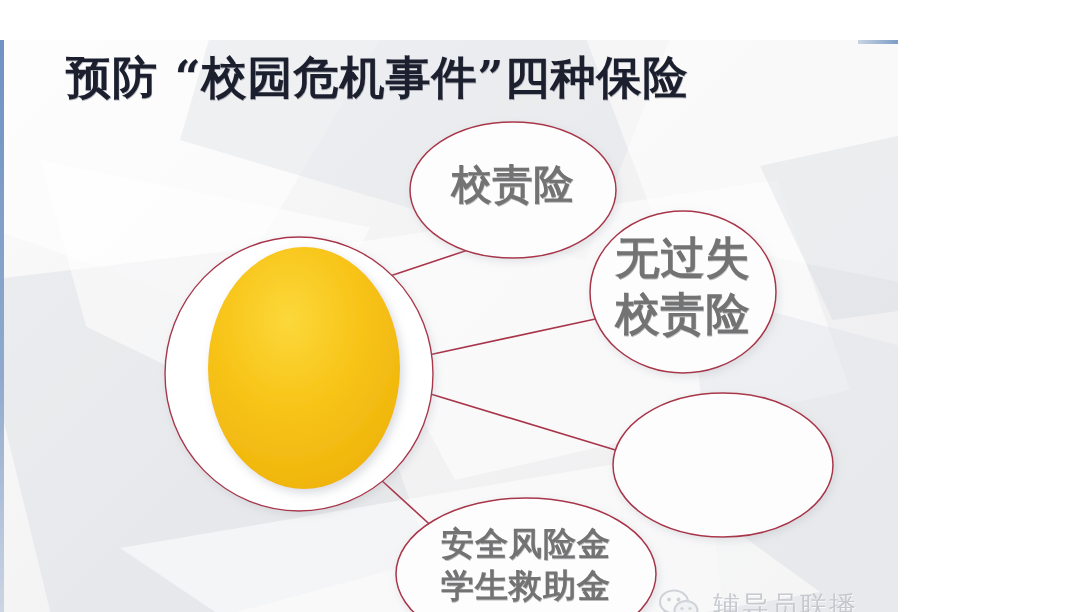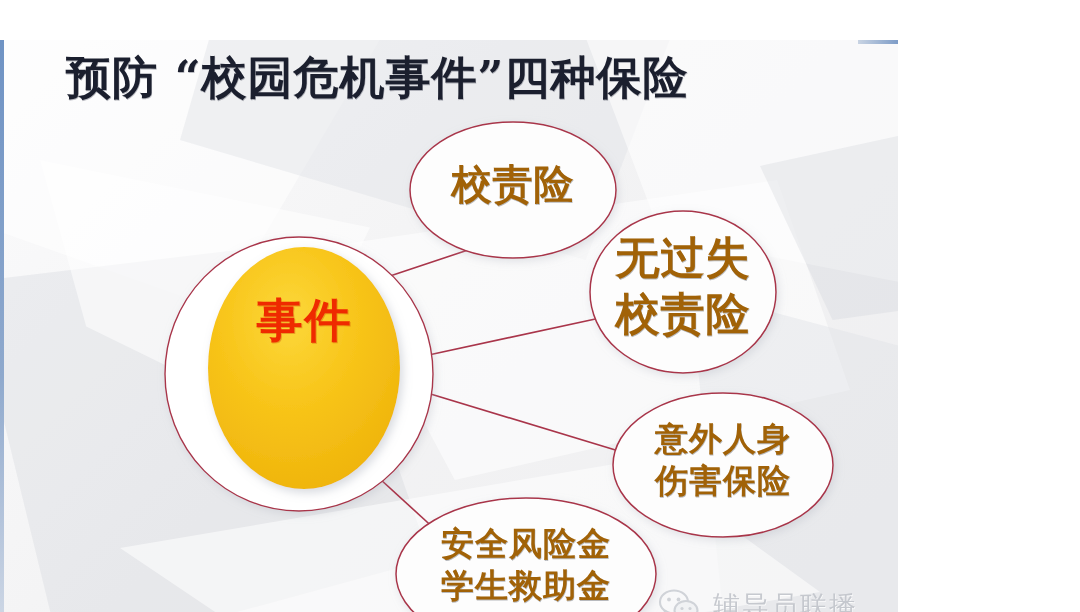--- a/index.html
+++ b/index.html
@@ -88,21 +88,21 @@
     left: 0; top: 0;
     width: 1080px; height: 612px;
   }
 
   
   .node-label {
     position: absolute;
     text-align: center;
     font-family: "DejaVu Serif", "Liberation Serif", serif;
     font-weight: 700;
-    color: #a16207;
+    color: #737373;
     line-height: 1.28;
     white-space: nowrap;
     letter-spacing: 1px;
     text-shadow: 0.6px 0.6px 0 rgba(80,84,96,0.40);
     pointer-events: none;
   }
   #label-0 { left: 410px; top: 118px; width: 206px; font-size: 40px; }
   #label-1 { left: 590px; top: 190px; width: 186px; font-size: 44px; }
   #label-2 { left: 613px; top: 378px; width: 220px; font-size: 33px; }
   #label-3 { left: 396px; top: 483px; width: 260px; font-size: 33px; }
@@ -192,33 +192,28 @@
 
     <g>
       <ellipse cx="513" cy="150" rx="103" ry="68" fill="#fdfdfd" stroke="#a9354a" stroke-width="1.5" filter="url(#ringShadow)"></ellipse>
       <ellipse cx="683" cy="252" rx="93" ry="81" fill="#fdfdfd" stroke="#a9354a" stroke-width="1.5" filter="url(#ringShadow)"></ellipse>
       <ellipse cx="723" cy="425" rx="110" ry="72" fill="#fdfdfd" stroke="#a9354a" stroke-width="1.5" filter="url(#ringShadow)"></ellipse>
       <ellipse cx="526" cy="534" rx="130" ry="76" fill="#fdfdfd" stroke="#a9354a" stroke-width="1.5" filter="url(#ringShadow)"></ellipse>
     </g>
   </svg>
 
   <div class="center-label">
-    <div>事件</div>
   </div>
 
   <div class="node-label" id="label-0">
     <div>校责险</div>
   </div>
   <div class="node-label" id="label-1">
     <div>无过失</div>
     <div>校责险</div>
-  </div>
-  <div class="node-label" id="label-2">
-    <div>意外人身</div>
-    <div>伤害保险</div>
   </div>
   <div class="node-label" id="label-3">
     <div>安全风险金</div>
     <div>学生救助金</div>
   </div>
 
   <div class="watermark">
     <svg width="44" height="34" viewBox="0 0 44 34">
       <ellipse cx="16" cy="13" rx="14" ry="11.5" fill="none" stroke="#cdd0d6" stroke-width="2.1"></ellipse>
       <path d="M7 22 L4.5 29 L11.5 25.2 Z" fill="none" stroke="#cdd0d6" stroke-width="2.1" stroke-linejoin="round"></path>

